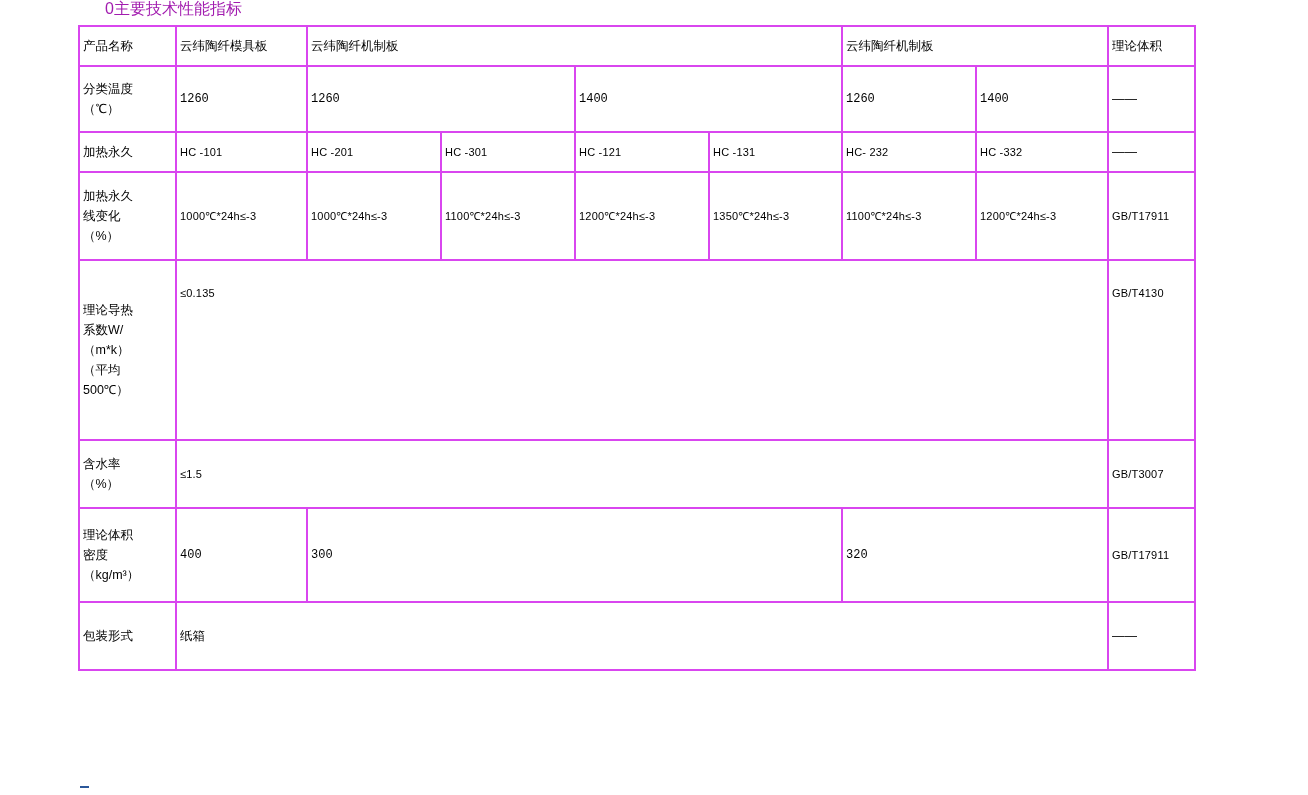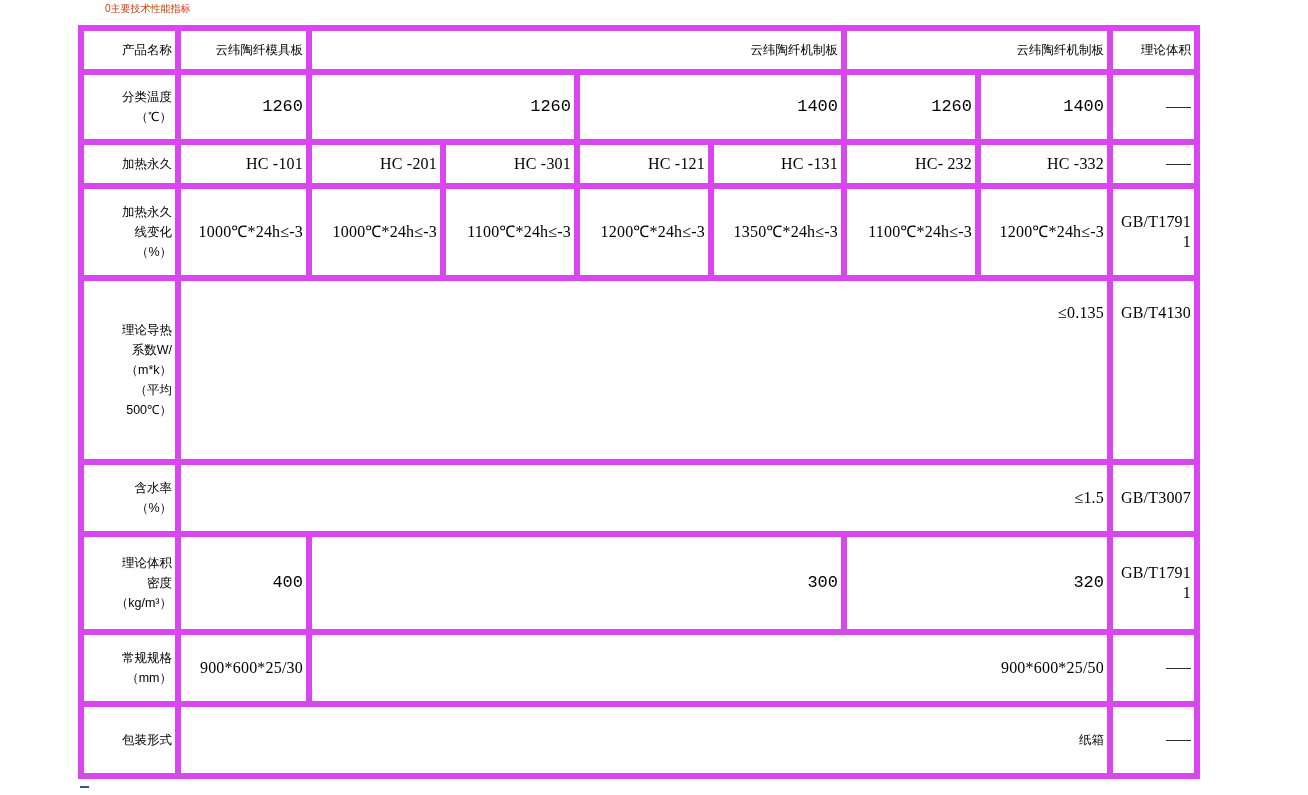--- a/index.html
+++ b/index.html
@@ -16,63 +16,63 @@
   }
   .page {
     position: relative;
     width: 1308px;
     height: 795px;
   }
   .doc-title {
     position: absolute;
     left: 105px;
     top: 0px;
-    font-size: 10px;
+    font-size: 16px;
     line-height: 18px;
-    color: #c2410c;
+    color: #a21caf;
     white-space: nowrap;
   }
   .table-wrap {
     position: absolute;
     left: 78px;
     top: 25px;
     width: 1116px;
   }
   table.spec {
     border-collapse: collapse;
     table-layout: fixed;
     width: 1116px;
     font-size: 12.5px;
     color: #000;
   }
   table.spec td {
-    border: 6px solid #d946ef;
-    text-align: right;
+    border: 2px solid #d946ef;
+    text-align: left;
     vertical-align: middle;
     padding: 4px 3px;
     line-height: 20px;
     word-break: break-all;
   }
   td.label {
     text-align: left;
     padding-left: 10px;
     padding-right: 4px;
     line-height: 26px;
   }
   td.cn {
     font-family: "Liberation Sans", sans-serif;
   }
   td.mono {
-    font-family: Liberation Serif, serif;
-    font-size: 16px;
+    font-family: Liberation Sans, sans-serif;
+    font-size: 11px;
     letter-spacing: 0.2px;
   }
   td.num {
     font-family: "Liberation Mono", monospace;
-    font-size: 17px;
+    font-size: 12px;
   }
   .r-head td { height: 30px; }
   .r-temp td { height: 56px; }
   .r-code td { height: 30px; }
   .r-shrink td { height: 78px; margin-top: 24px; }
   .r-cond td { height: 152px; }
   .r-water td { height: 58px; }
   .r-organic td { height: 58px; }
   .r-density td { height: 84px; }
   .r-size td { height: 58px; }
@@ -194,29 +194,20 @@
           <div>理论体积</div>
           <div>密度</div>
           <div>（kg/m³）</div>
         </td>
         <td class="num">400</td>
         <td class="num" colspan="4">300</td>
         <td class="num" colspan="2">320</td>
         <td class="mono">GB/T17911</td>
       </tr>
 
-      <tr class="r-size">
-        <td class="label cn label-multi">
-          <div>常规规格</div>
-          <div>（mm）</div>
-        </td>
-        <td class="mono">900*600*25/30</td>
-        <td class="mono" colspan="6">900*600*25/50</td>
-        <td class="cn">——</td>
-      </tr>
 
       <tr class="r-pack">
         <td class="label cn">包装形式</td>
         <td class="cn" colspan="7">纸箱</td>
         <td class="cn">——</td>
       </tr>
 
     </tbody>
       </table>
   </div>

